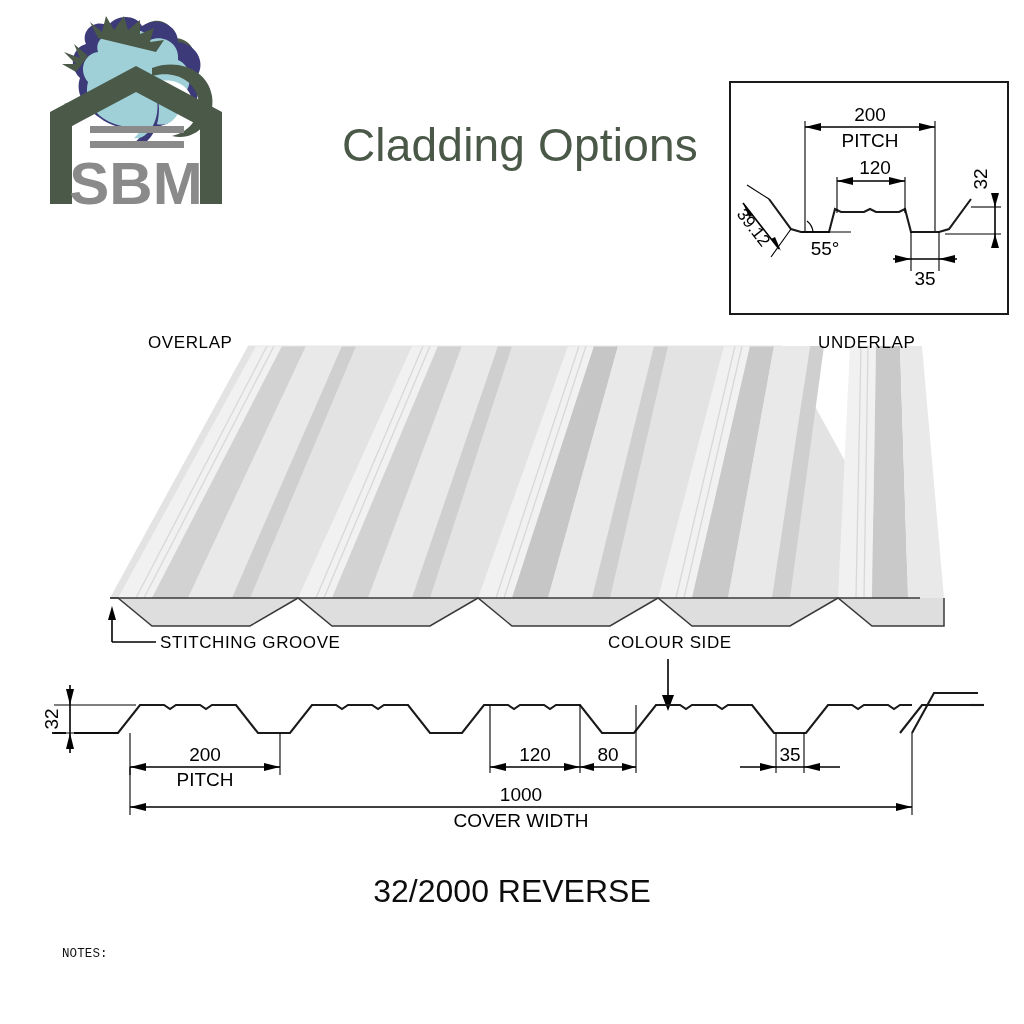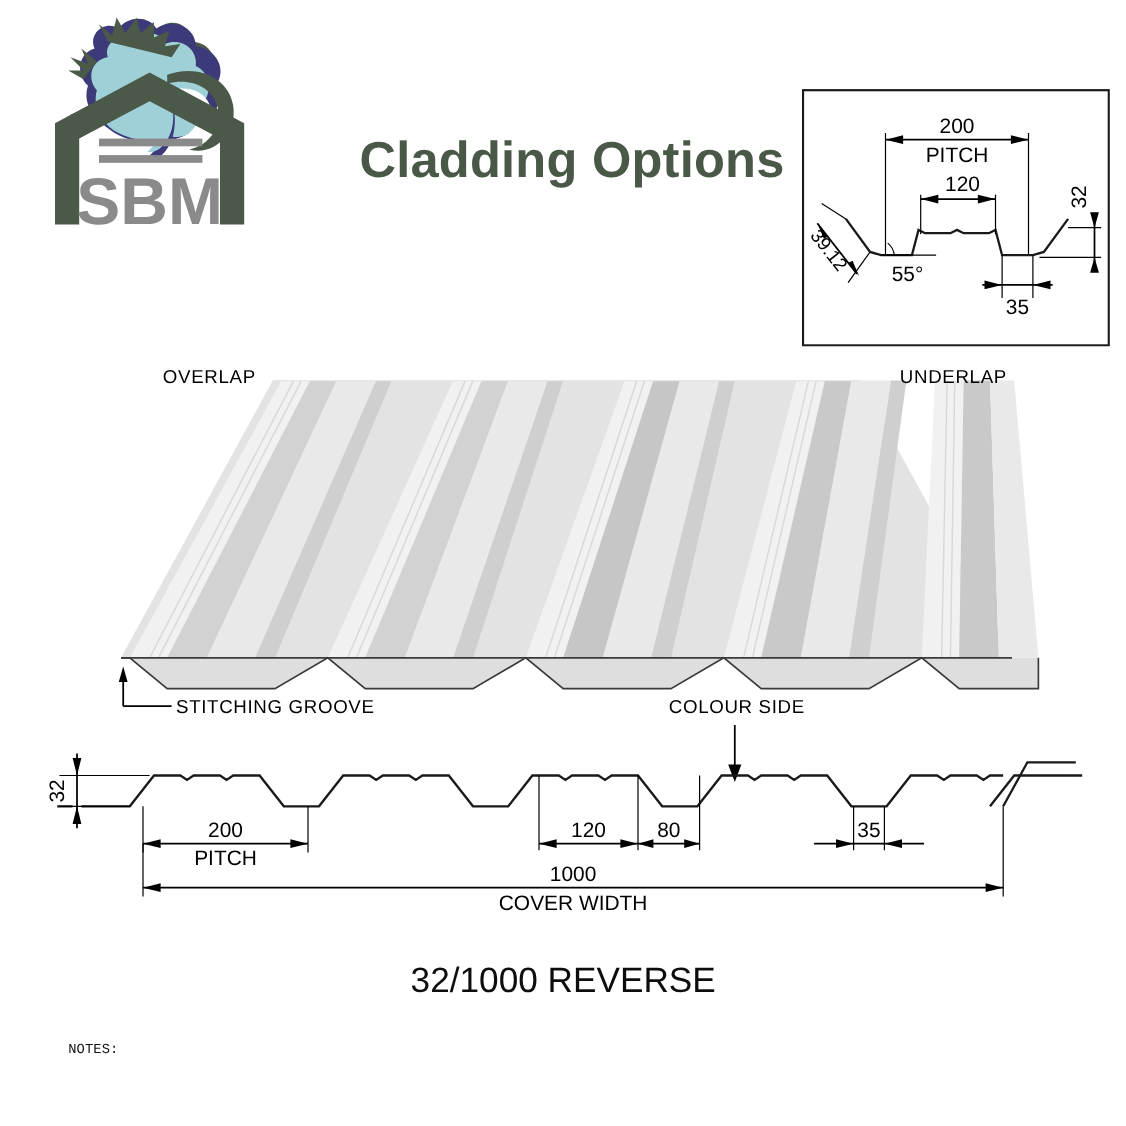--- a/index.html
+++ b/index.html
@@ -2,21 +2,21 @@
 <html><head>
 <meta charset="utf-8">
 <style>
   html,body{margin:0;padding:0;background:#fff;}
   body{width:1024px;height:1024px;position:relative;overflow:hidden;
        font-family:"Liberation Sans",sans-serif;color:#111;}
   .abs{position:absolute;}
   svg{display:block;}
   #logo{left:32px;top:8px;width:210px;height:205px;}
   #title{left:300px;top:118px;width:440px;text-align:center;
-         font-size:46px;font-weight:700;color:#4a5848;letter-spacing:.2px;
+         font-size:46px;font-weight:400;color:#4a5848;letter-spacing:.2px;
          font-family:"Liberation Sans",sans-serif;}
   #inset{left:729px;top:81px;width:280px;height:234px;}
   #iso{left:60px;top:320px;width:910px;height:330px;}
   #xsec{left:40px;top:655px;width:944px;height:200px;}
   #prodtitle{left:0px;top:873px;width:1024px;text-align:center;
              font-size:32px;font-weight:400;color:#0d0d0d;}
   #notes{left:62px;top:946px;width:700px;font-size:12.5px;line-height:16.6px;
          color:#111;letter-spacing:.1px;font-family:Liberation Mono, monospace;}
   .nl{display:block;white-space:nowrap;}
   .dimtxt{font-family:"Liberation Sans",sans-serif;font-size:19px;fill:#000;}
@@ -269,17 +269,17 @@
     <line class="thin" x1="872" y1="78" x2="872" y2="160"></line>
     <line class="ln" x1="90" y1="152" x2="872" y2="152"></line>
     <path d="M90 152 L106 148 L106 156 Z" fill="#000"></path>
     <path d="M872 152 L856 148 L856 156 Z" fill="#000"></path>
     <text class="dimtxt" x="481" y="146" text-anchor="middle">1000</text>
     <text class="dimtxt" x="481" y="172" text-anchor="middle">COVER WIDTH</text>
   </g>
 </svg>
 </div>
 
-<div class="abs" id="prodtitle">32/1000 REVERSE</div>
+<div class="abs" id="prodtitle">32/2000 REVERSE</div>
 
 <div class="abs" id="notes">
   <span class="nl">NOTES:</span>
 </div>
 
 </body></html>

